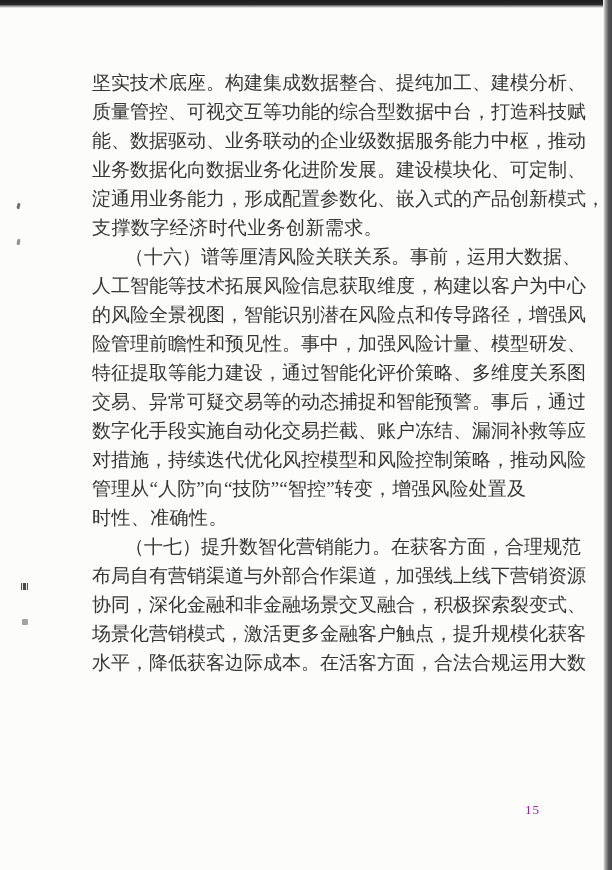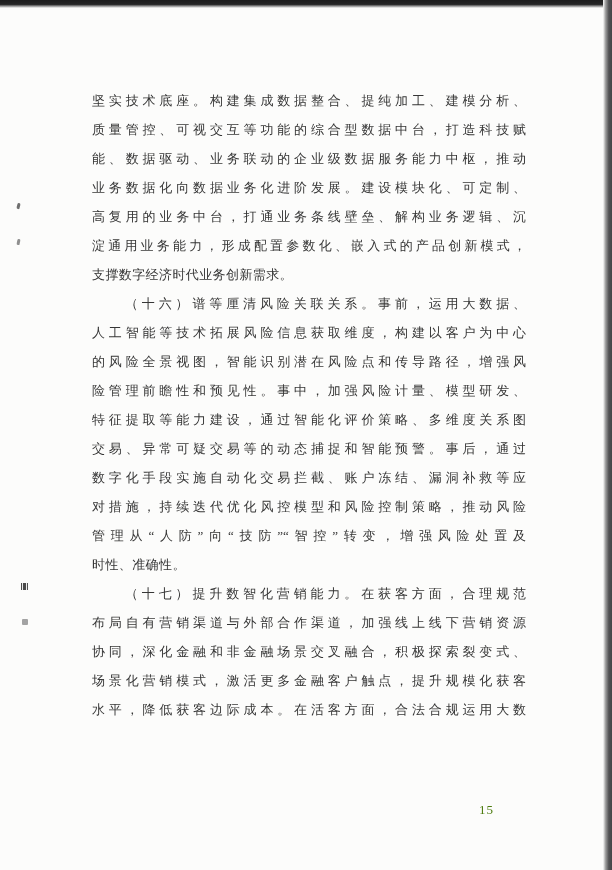--- a/index.html
+++ b/index.html
@@ -22,47 +22,47 @@
   }
   
   .edge-right {
     position: absolute; top: 0; right: 0;
     width: 9px; height: 870px;
     background: linear-gradient(to right, #fcfcfb 0%, #9b9b9b 30%, #525254 65%, #454547 100%);
   }
   
   .text-block {
     position: absolute;
-    top: 86px; left: 92px;
+    top: 68px; left: 92px;
     width: 434px;
     color: #363636;
-    font-size: 13px;
+    font-size: 19px;
     line-height: 29px;
     letter-spacing: 0;
   }
   .line {
     text-align: justify;
     text-align-last: justify;
     height: 29px;
     white-space: nowrap;
   }
   .line.free {
     text-align: center;
     text-align-last: left;
     letter-spacing: 0.4px;
   }
   .line.indent {
     padding-left: 33px;
   }
   .page-number {
     position: absolute;
-    left: 479px; top: 802px;
+    left: 525px; top: 802px;
     font-size: 13px;
     letter-spacing: 1px;
-    color: #4d7c0f;
+    color: #a21caf;
   }
   
   .speck { position: absolute; }
   .speck-a {
     left: 17px; top: 203px; width: 3px; height: 6px;
     background: #6f6f6f; border-radius: 2px 2px 1px 2px;
     transform: rotate(14deg);
   }
   .speck-b {
     left: 17px; top: 239px; width: 3px; height: 6px;
@@ -90,21 +90,20 @@
   <div class="speck speck-a"></div>
   <div class="speck speck-b"></div>
   <div class="speck speck-c"></div>
   <div class="speck speck-d"></div>
 
   <div class="text-block">
     <div class="line">坚实技术底座。构建集成数据整合、提纯加工、建模分析、</div>
     <div class="line">质量管控、可视交互等功能的综合型数据中台，打造科技赋</div>
     <div class="line">能、数据驱动、业务联动的企业级数据服务能力中枢，推动</div>
     <div class="line">业务数据化向数据业务化进阶发展。建设模块化、可定制、</div>
-    <div class="line">高复用的业务中台，打通业务条线壁垒、解构业务逻辑、沉</div>
     <div class="line">淀通用业务能力，形成配置参数化、嵌入式的产品创新模式，</div>
     <div class="line free">支撑数字经济时代业务创新需求。</div>
     <div class="line indent">（十六）谱等厘清风险关联关系。事前，运用大数据、</div>
     <div class="line">人工智能等技术拓展风险信息获取维度，构建以客户为中心</div>
     <div class="line">的风险全景视图，智能识别潜在风险点和传导路径，增强风</div>
     <div class="line">险管理前瞻性和预见性。事中，加强风险计量、模型研发、</div>
     <div class="line">特征提取等能力建设，通过智能化评价策略、多维度关系图</div>
     <div class="line">交易、异常可疑交易等的动态捕捉和智能预警。事后，通过</div>
     <div class="line">数字化手段实施自动化交易拦截、账户冻结、漏洞补救等应</div>
     <div class="line">对措施，持续迭代优化风控模型和风险控制策略，推动风险</div>

